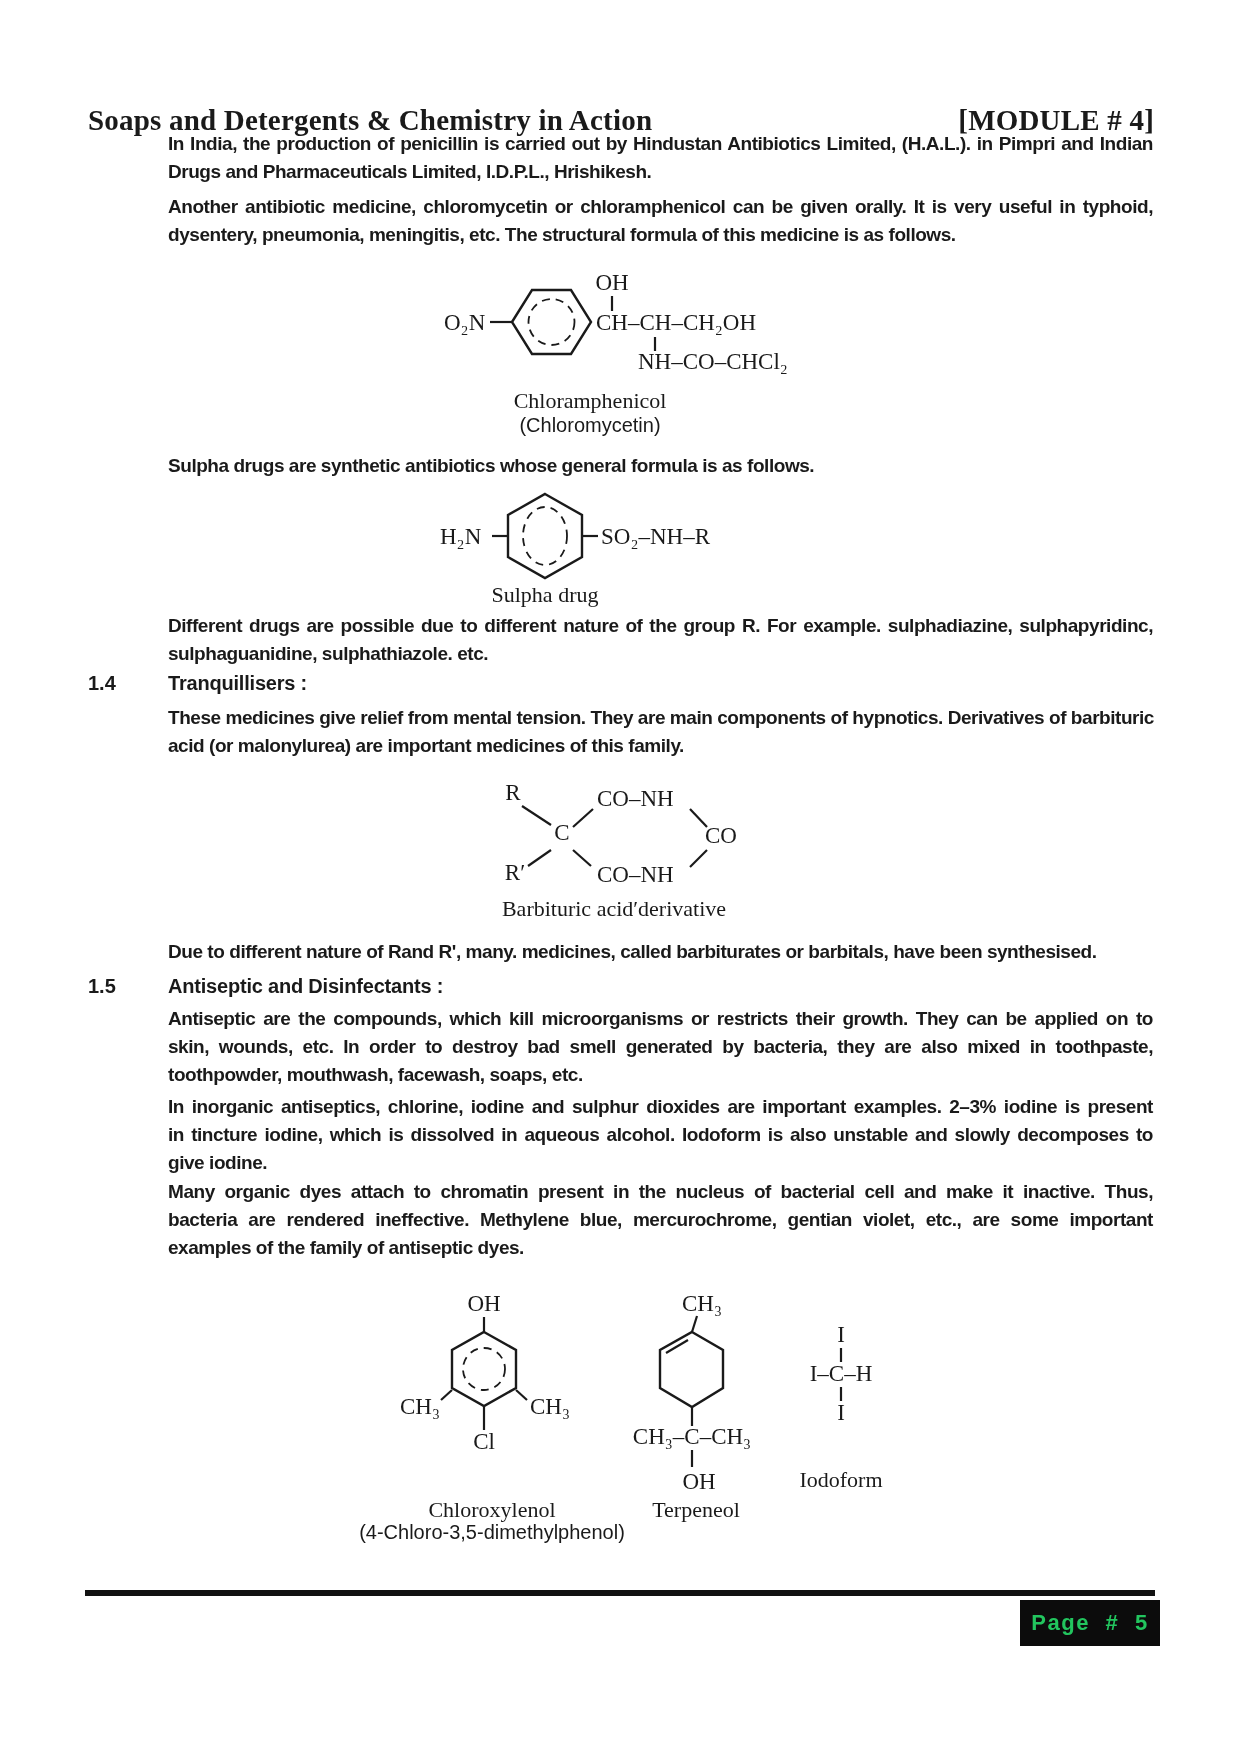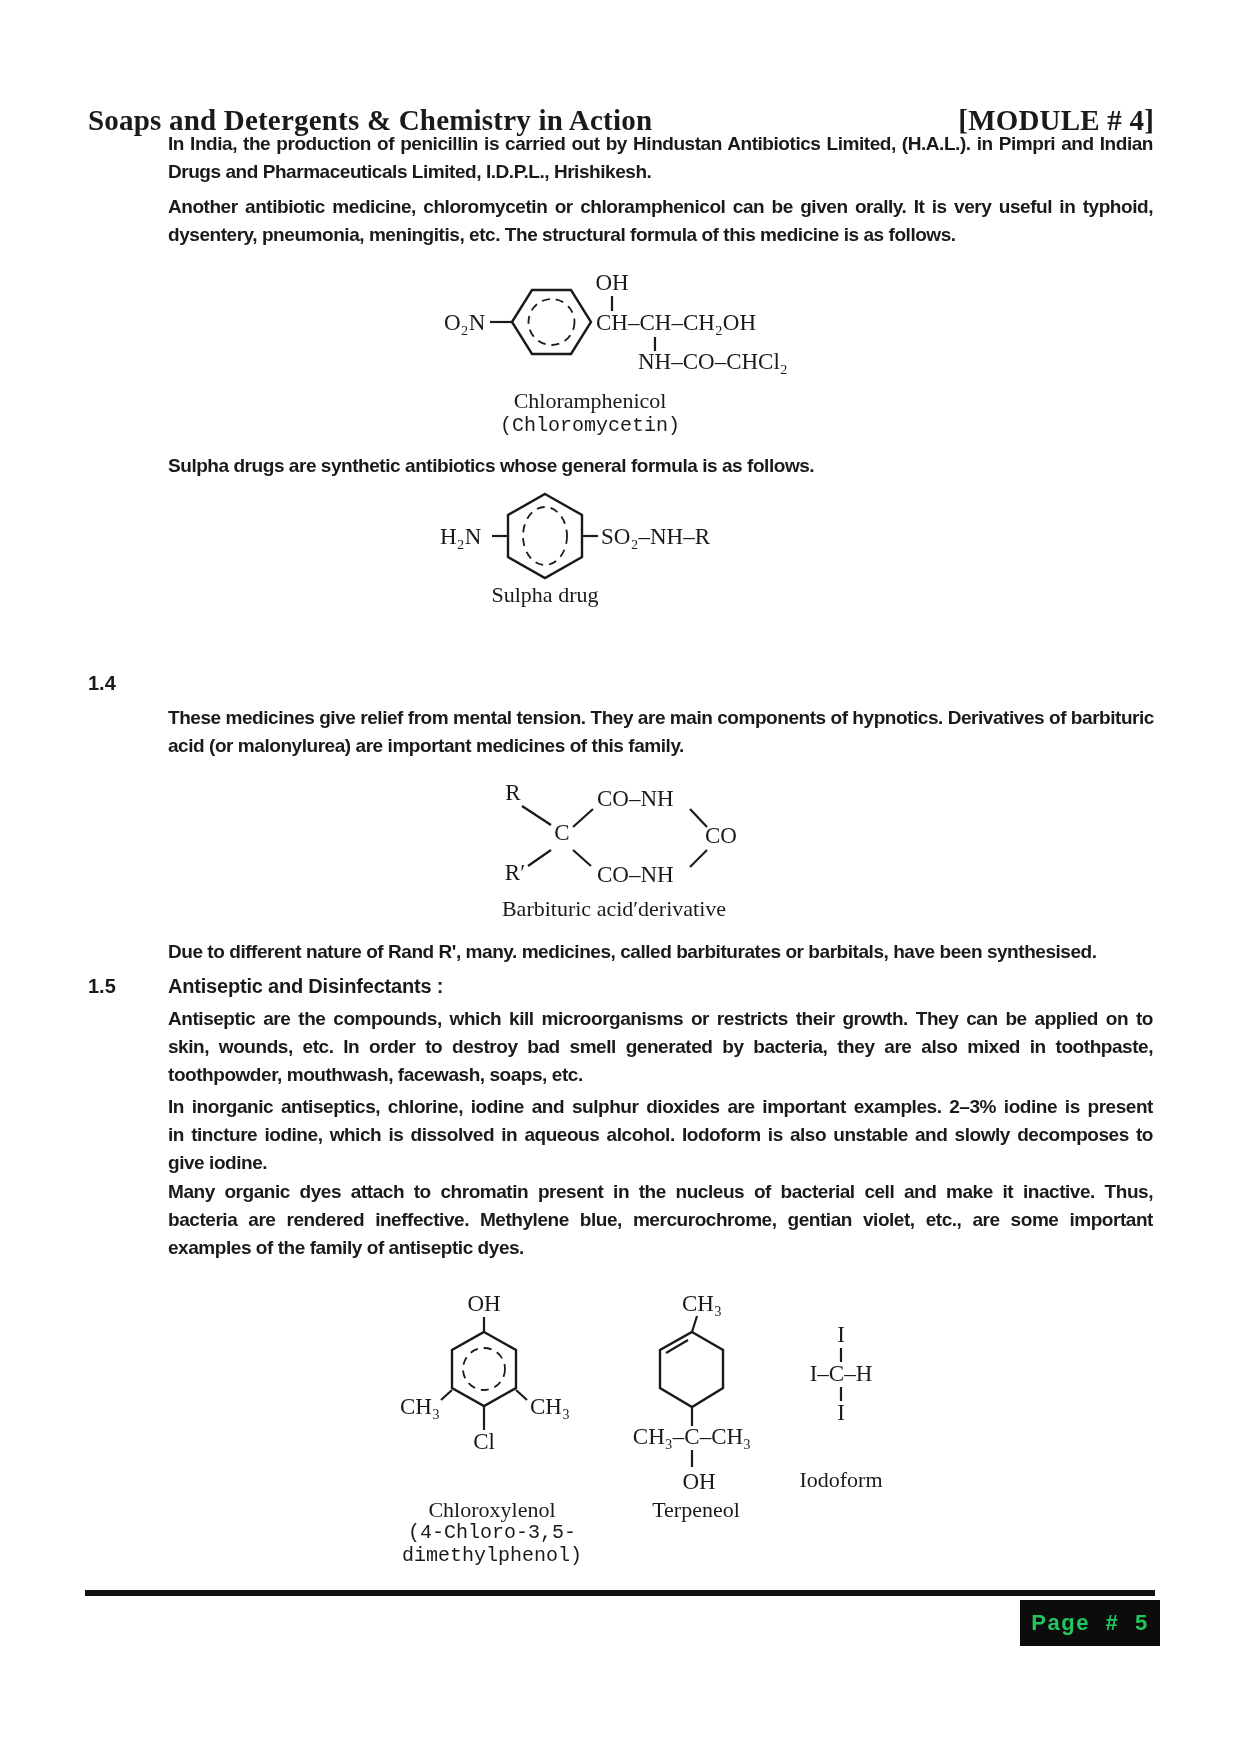--- a/index.html
+++ b/index.html
@@ -8,21 +8,21 @@
   .abs{position:absolute;}
   .hdr{left:88px;right:86px;top:104px;display:flex;justify-content:space-between;
        font-family:"Liberation Serif",serif;font-weight:bold;font-size:29px;letter-spacing:.2px;}
   .bodyblock{left:168px;width:985px;font-weight:bold;}
   .bline{display:block;height:28px;line-height:28px;font-size:19px;letter-spacing:-0.45px;
          text-align:justify;text-align-last:justify;white-space:nowrap;}
   .bline.last{text-align:left;text-align-last:left;white-space:normal;}
   .secnum{left:88px;width:70px;font-weight:bold;font-size:20px;}
   .sectitle{left:168px;width:900px;font-weight:bold;font-size:20px;letter-spacing:-0.2px;}
   .cap{font-family:"Liberation Serif",serif;font-size:22px;text-align:center;}
-  .subcap{font-family:Liberation Mono, monospace;font-size:20px;text-align:center;}
+  .subcap{font-family:Liberation Sans, sans-serif;font-size:20px;text-align:center;}
   svg{position:absolute;overflow:visible;}
   svg text{font-family:"Liberation Serif",serif;font-size:23px;fill:#1a1a1a;}
   .bond{stroke:#1a1a1a;stroke-width:2.2;fill:none;}
   .ring{stroke:#1a1a1a;stroke-width:2.4;fill:none;}
   .dash{stroke:#1a1a1a;stroke-width:1.8;fill:none;stroke-dasharray:8 6;}
   .rule{left:85px;width:1070px;top:1590px;height:6px;background:#111;}
   .pagebox{left:1020px;width:140px;top:1600px;height:46px;background:#0c0c0c;color:#22c55e;
            display:flex;align-items:center;justify-content:center;font-weight:bold;
            font-size:22px;letter-spacing:1.5px;word-spacing:8px;}
 </style>
@@ -67,22 +67,27 @@
   <svg class="abs" style="left:400px;top:480px" width="380" height="105" viewBox="400 480 380 105">
     <text x="440" y="544">H₂N</text>
     <line class="bond" x1="492" y1="536" x2="508" y2="536"></line>
     <path class="ring" d="M545,494 L582,515 L582,557 L545,578 L508,557 L508,515 Z"></path>
     <ellipse class="dash" cx="545" cy="536" rx="22" ry="29"></ellipse>
     <line class="bond" x1="582" y1="536" x2="598" y2="536"></line>
     <text x="601" y="544">SO₂–NH–R</text>
   </svg>
   <div class="abs cap" style="left:445px;width:200px;top:582px">Sulpha drug</div>
 
+  <div class="abs bodyblock" style="top:612px">
+    <span class="bline">Different drugs are possible due to different nature of the group R. For example. sulphadiazine, sulphapyridinc,</span>
+    <span class="bline last">sulphaguanidine, sulphathiazole. etc.</span>
+  </div>
 
   <div class="abs secnum" style="top:672px">1.4</div>
+  <div class="abs sectitle" style="top:672px">Tranquillisers :</div>
 
   <div class="abs bodyblock" style="top:704px">
     <span class="bline">These medicines give relief from mental tension. They are main components of hypnotics. Derivatives of barbituric</span>
     <span class="bline last">acid (or malonylurea) are important medicines of this family.</span>
   </div>
 
   <svg class="abs" style="left:480px;top:775px" width="295" height="118" viewBox="480 775 295 118">
     <text x="513" y="800" text-anchor="middle">R</text>
     <line class="bond" x1="522" y1="806" x2="551" y2="825"></line>
     <text x="562" y="840" text-anchor="middle">C</text>

